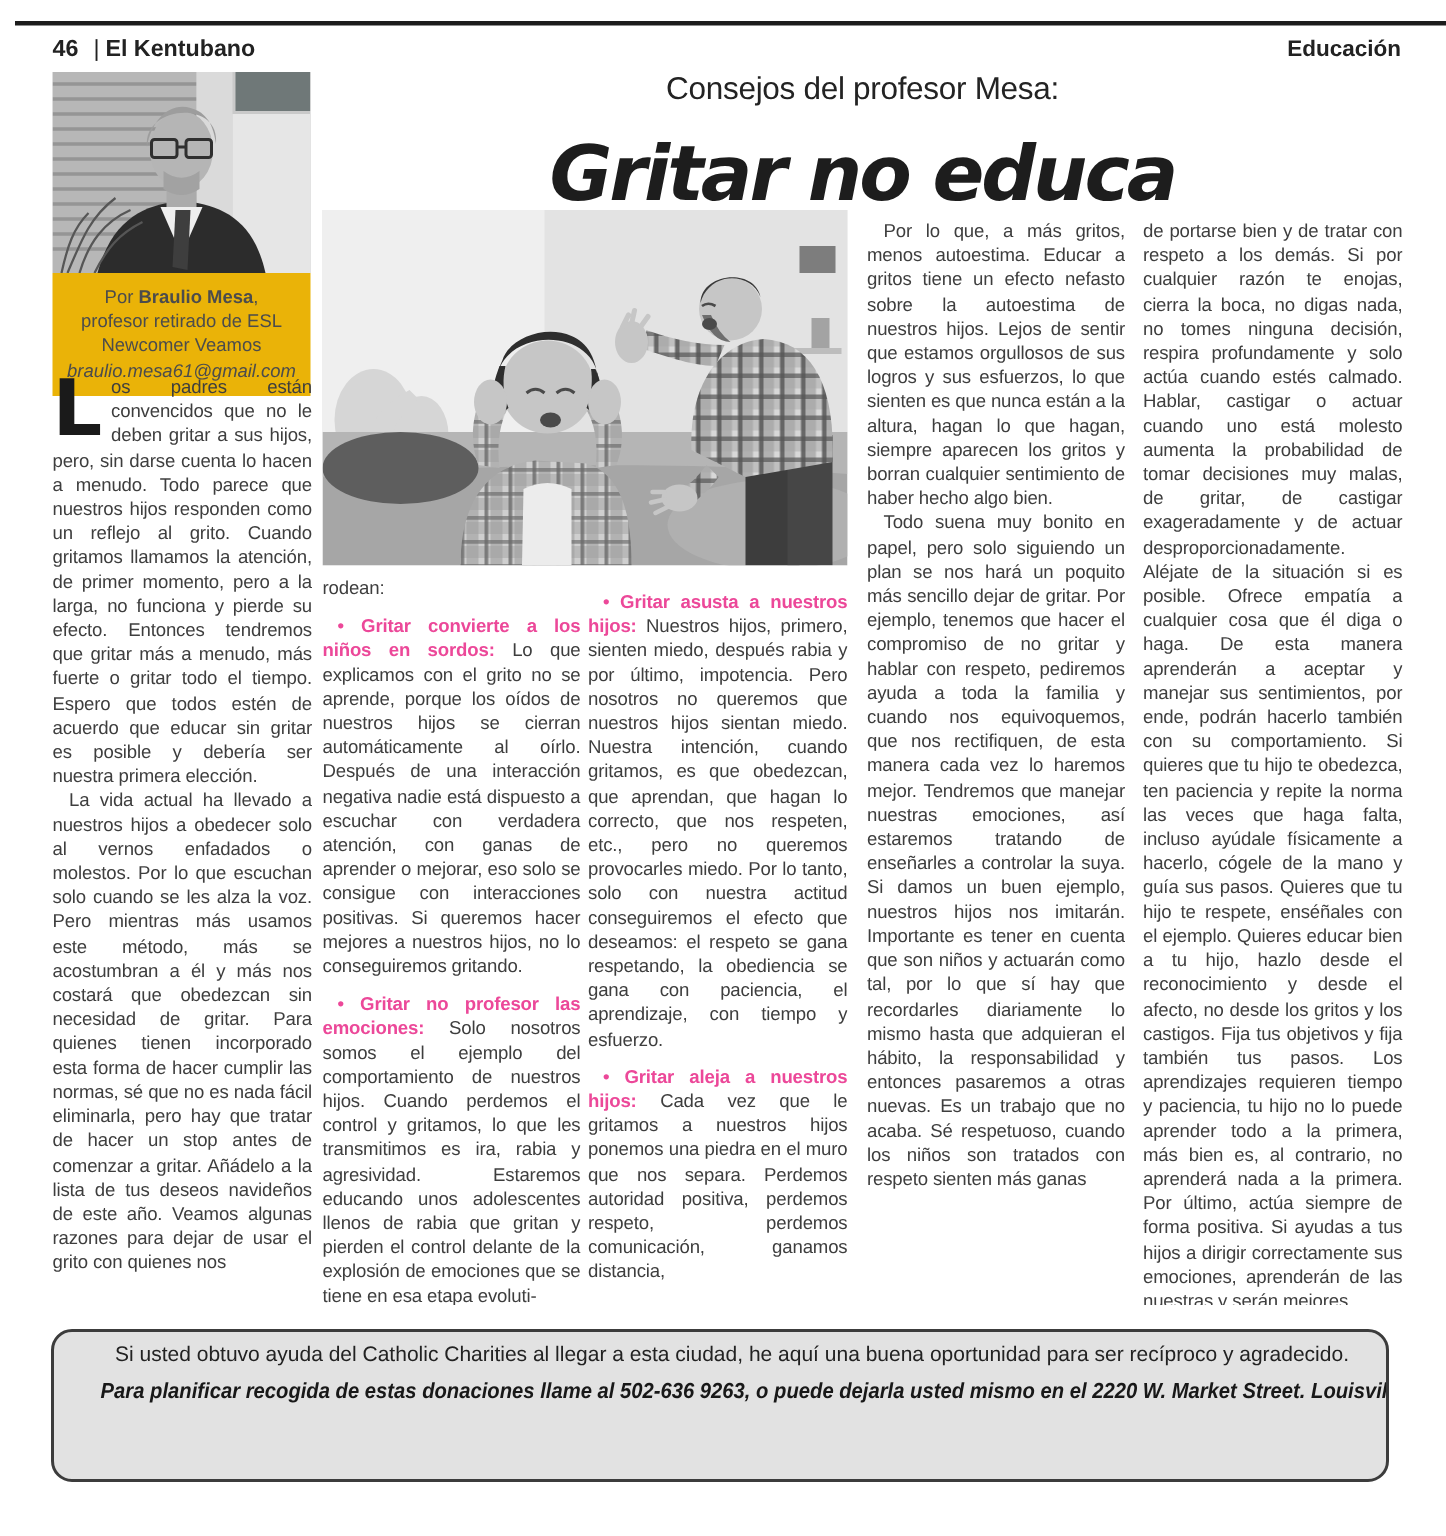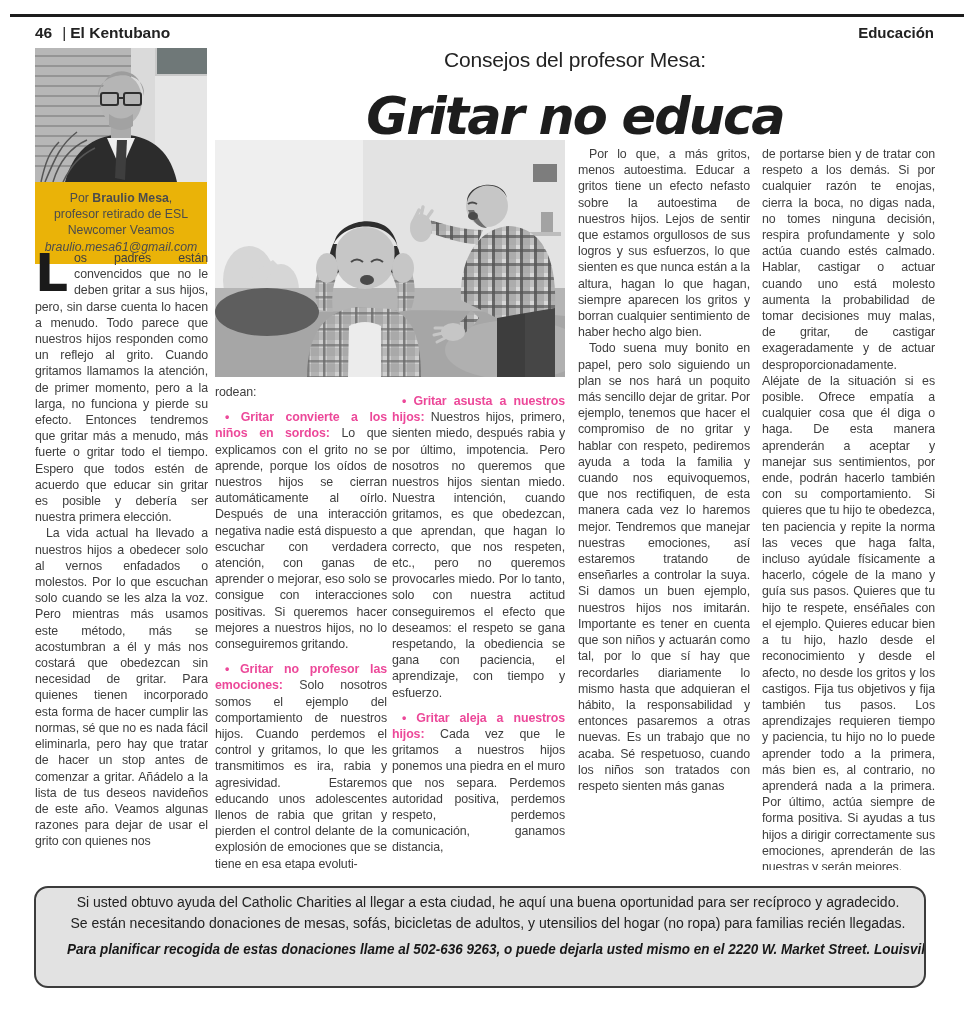--- a/index.html
+++ b/index.html
@@ -205,17 +205,16 @@
     <p class="indent">Por lo que, a más gritos, menos autoestima. Educar a gritos tiene un efecto nefasto sobre la autoestima de nuestros hijos. Lejos de sentir que estamos orgullosos de sus logros y sus esfuerzos, lo que sienten es que nunca están a la altura, hagan lo que hagan, siempre aparecen los gritos y borran cualquier sentimiento de haber hecho algo bien.</p>
     <p class="indent">Todo suena muy bonito en papel, pero solo siguiendo un plan se nos hará un poquito más sencillo dejar de gritar. Por ejemplo, tenemos que hacer el compromiso de no gritar y hablar con respeto, pediremos ayuda a toda la familia y cuando nos equivoquemos, que nos rectifiquen, de esta manera cada vez lo haremos mejor. Tendremos que manejar nuestras emociones, así estaremos tratando de enseñarles a controlar la suya. Si damos un buen ejemplo, nuestros hijos nos imitarán. Importante es tener en cuenta que son niños y actuarán como tal, por lo que sí hay que recordarles diariamente lo mismo hasta que adquieran el hábito, la responsabilidad y entonces pasaremos a otras nuevas. Es un trabajo que no acaba. Sé respetuoso, cuando los niños son tratados con respeto sienten más ganas</p>
   </div>
 
   <div class="col col-5">
     <p>de portarse bien y de tratar con respeto a los demás. Si por cualquier razón te enojas, cierra la boca, no digas nada, no tomes ninguna decisión, respira profundamente y solo actúa cuando estés calmado. Hablar, castigar o actuar cuando uno está molesto aumenta la probabilidad de tomar decisiones muy malas, de gritar, de castigar exageradamente y de actuar desproporcionadamente. Aléjate de la situación si es posible. Ofrece empatía a cualquier cosa que él diga o haga. De esta manera aprenderán a aceptar y manejar sus sentimientos, por ende, podrán hacerlo también con su comportamiento. Si quieres que tu hijo te obedezca, ten paciencia y repite la norma las veces que haga falta, incluso ayúdale físicamente a hacerlo, cógele de la mano y guía sus pasos. Quieres que tu hijo te respete, enséñales con el ejemplo. Quieres educar bien a tu hijo, hazlo desde el reconocimiento y desde el afecto, no desde los gritos y los castigos. Fija tus objetivos y fija también tus pasos. Los aprendizajes requieren tiempo y paciencia, tu hijo no lo puede aprender todo a la primera, más bien es, al contrario, no aprenderá nada a la primera. Por último, actúa siempre de forma positiva. Si ayudas a tus hijos a dirigir correctamente sus emociones, aprenderán de las nuestras y serán mejores.</p>
   </div>
 
   <div class="donation-box">
     <div class="box-line">Si usted obtuvo ayuda del Catholic Charities al llegar a esta ciudad, he aquí una buena oportunidad para ser recíproco y agradecido.</div>
-    <div class="box-line">Se están necesitando donaciones de mesas, sofás, bicicletas de adultos, y utensilios del hogar (no ropa) para familias recién llegadas.</div>
     <div class="box-footer">Para planificar recogida de estas donaciones llame al 502-636 9263, o puede dejarla usted mismo en el 2220 W. Market Street. Louisville KY.</div>
   </div>
 
 </div>
 
 </body></html>

